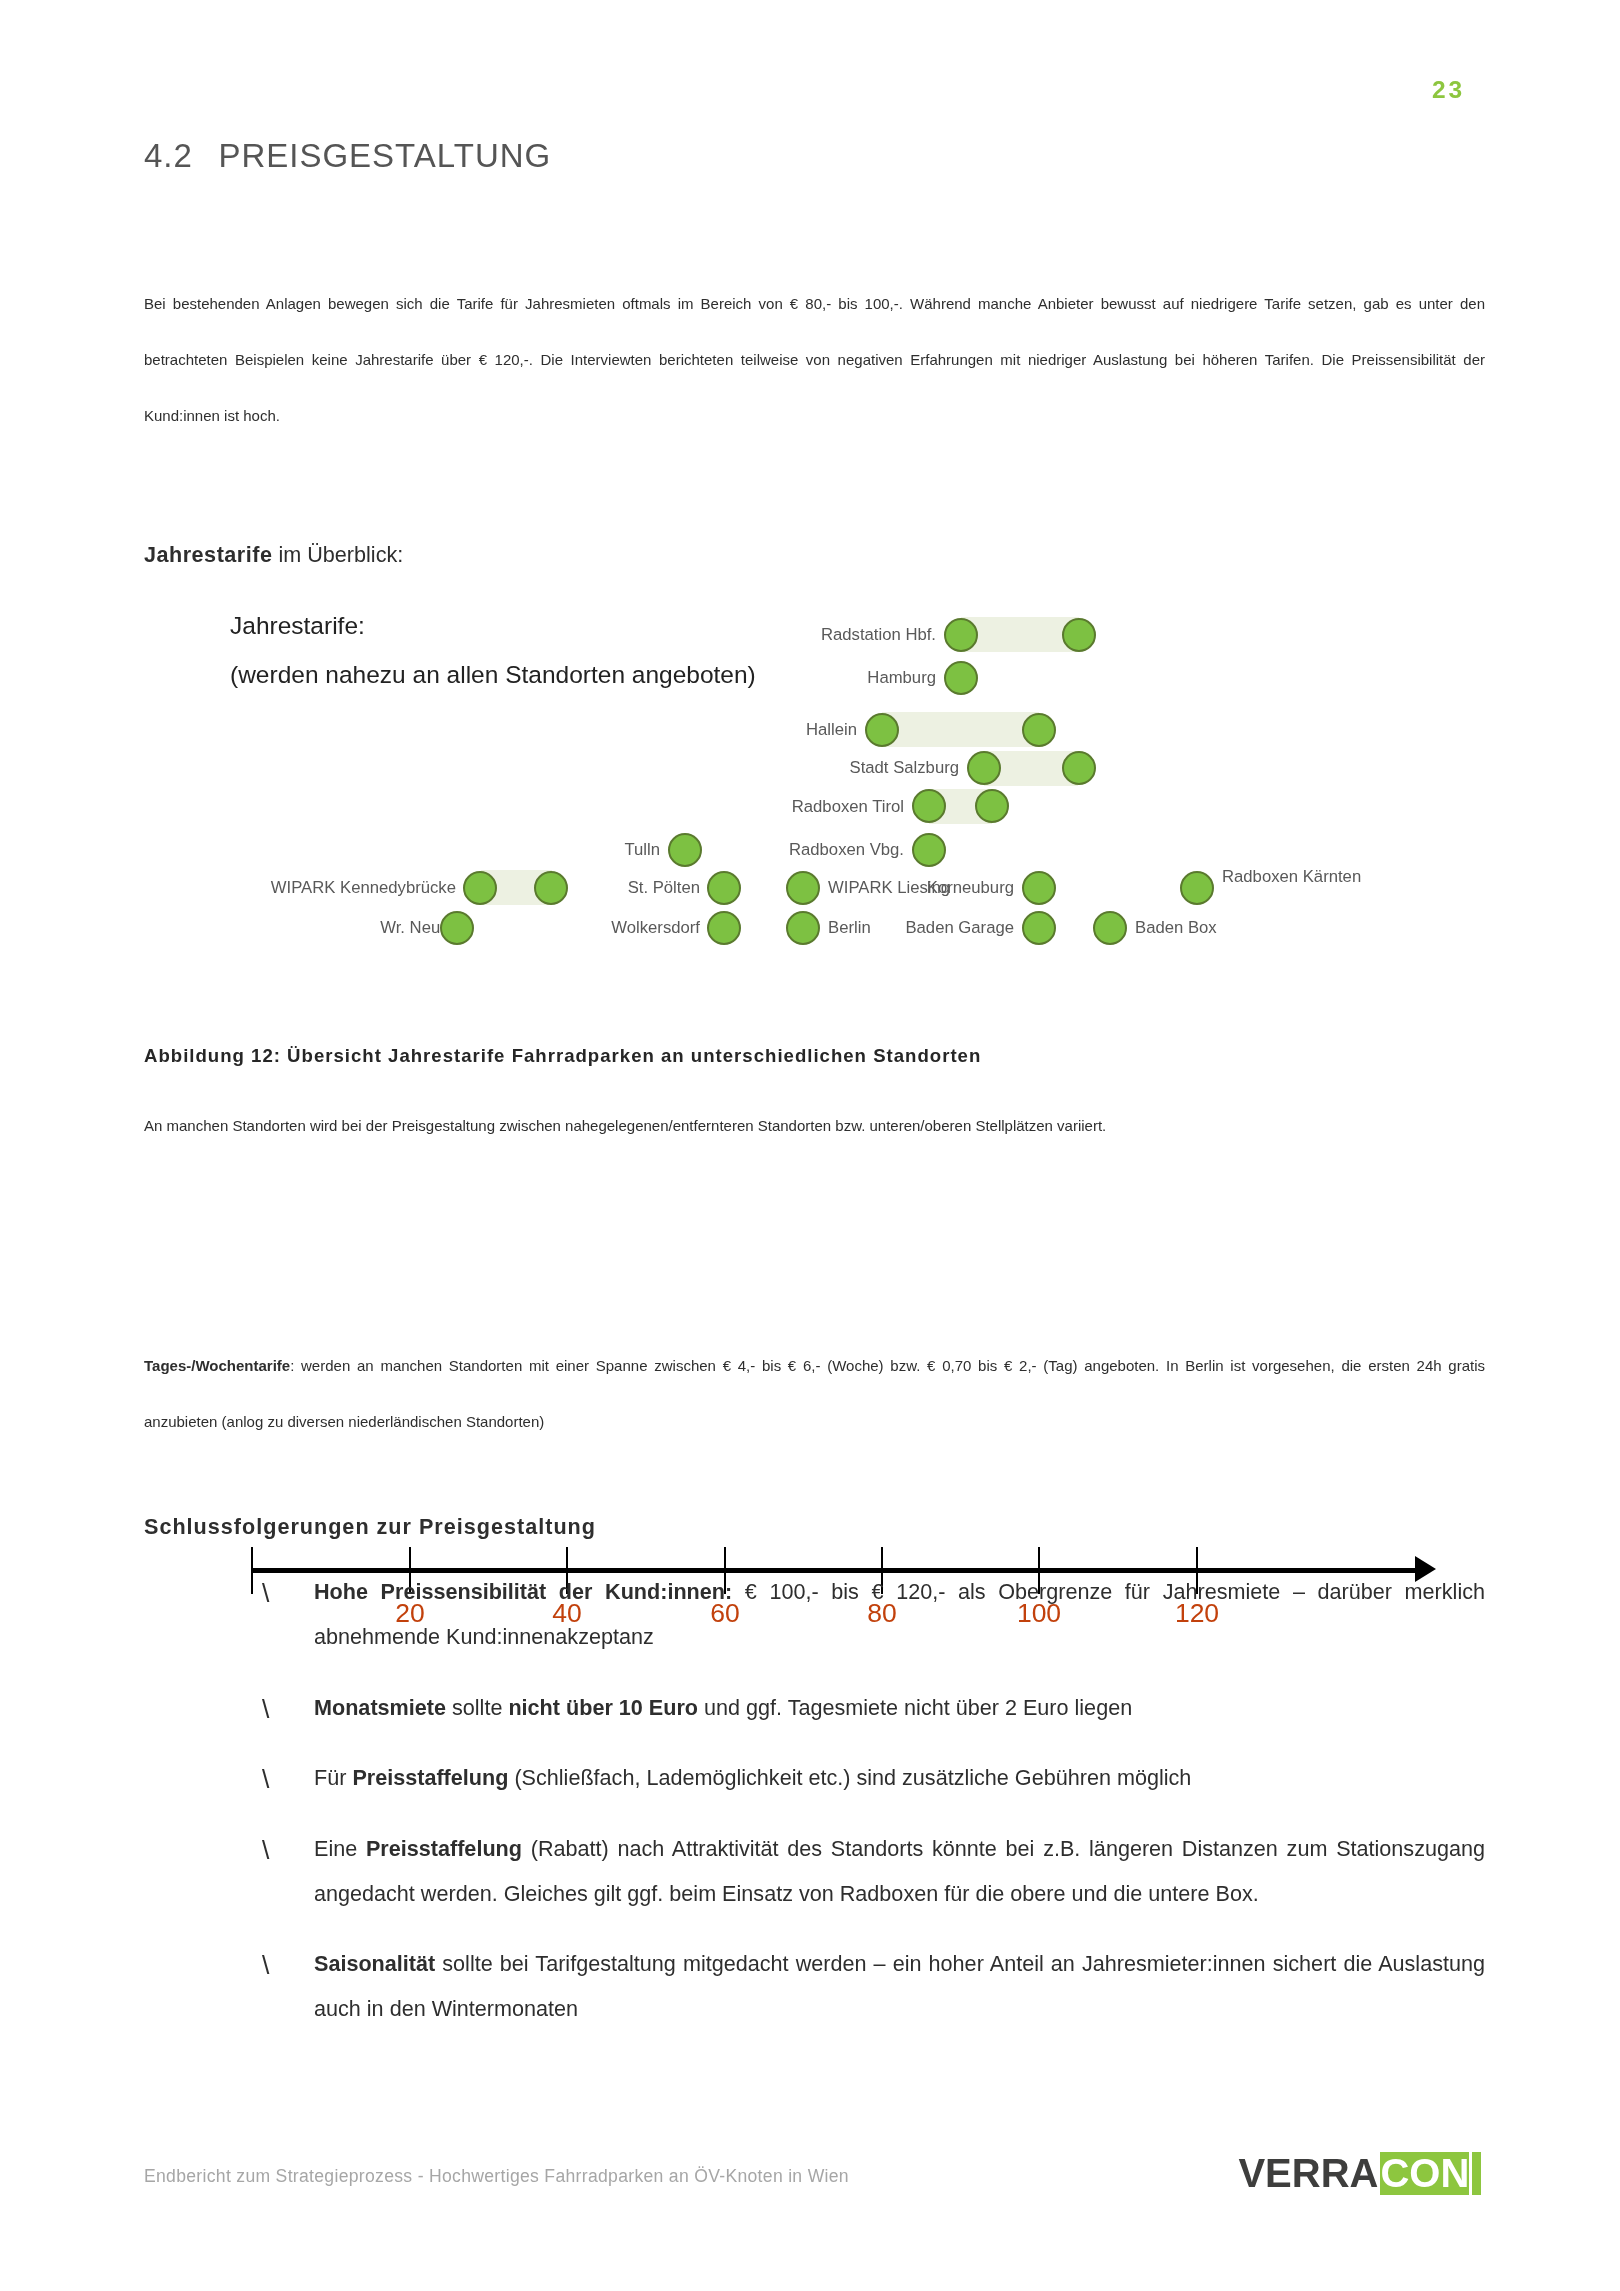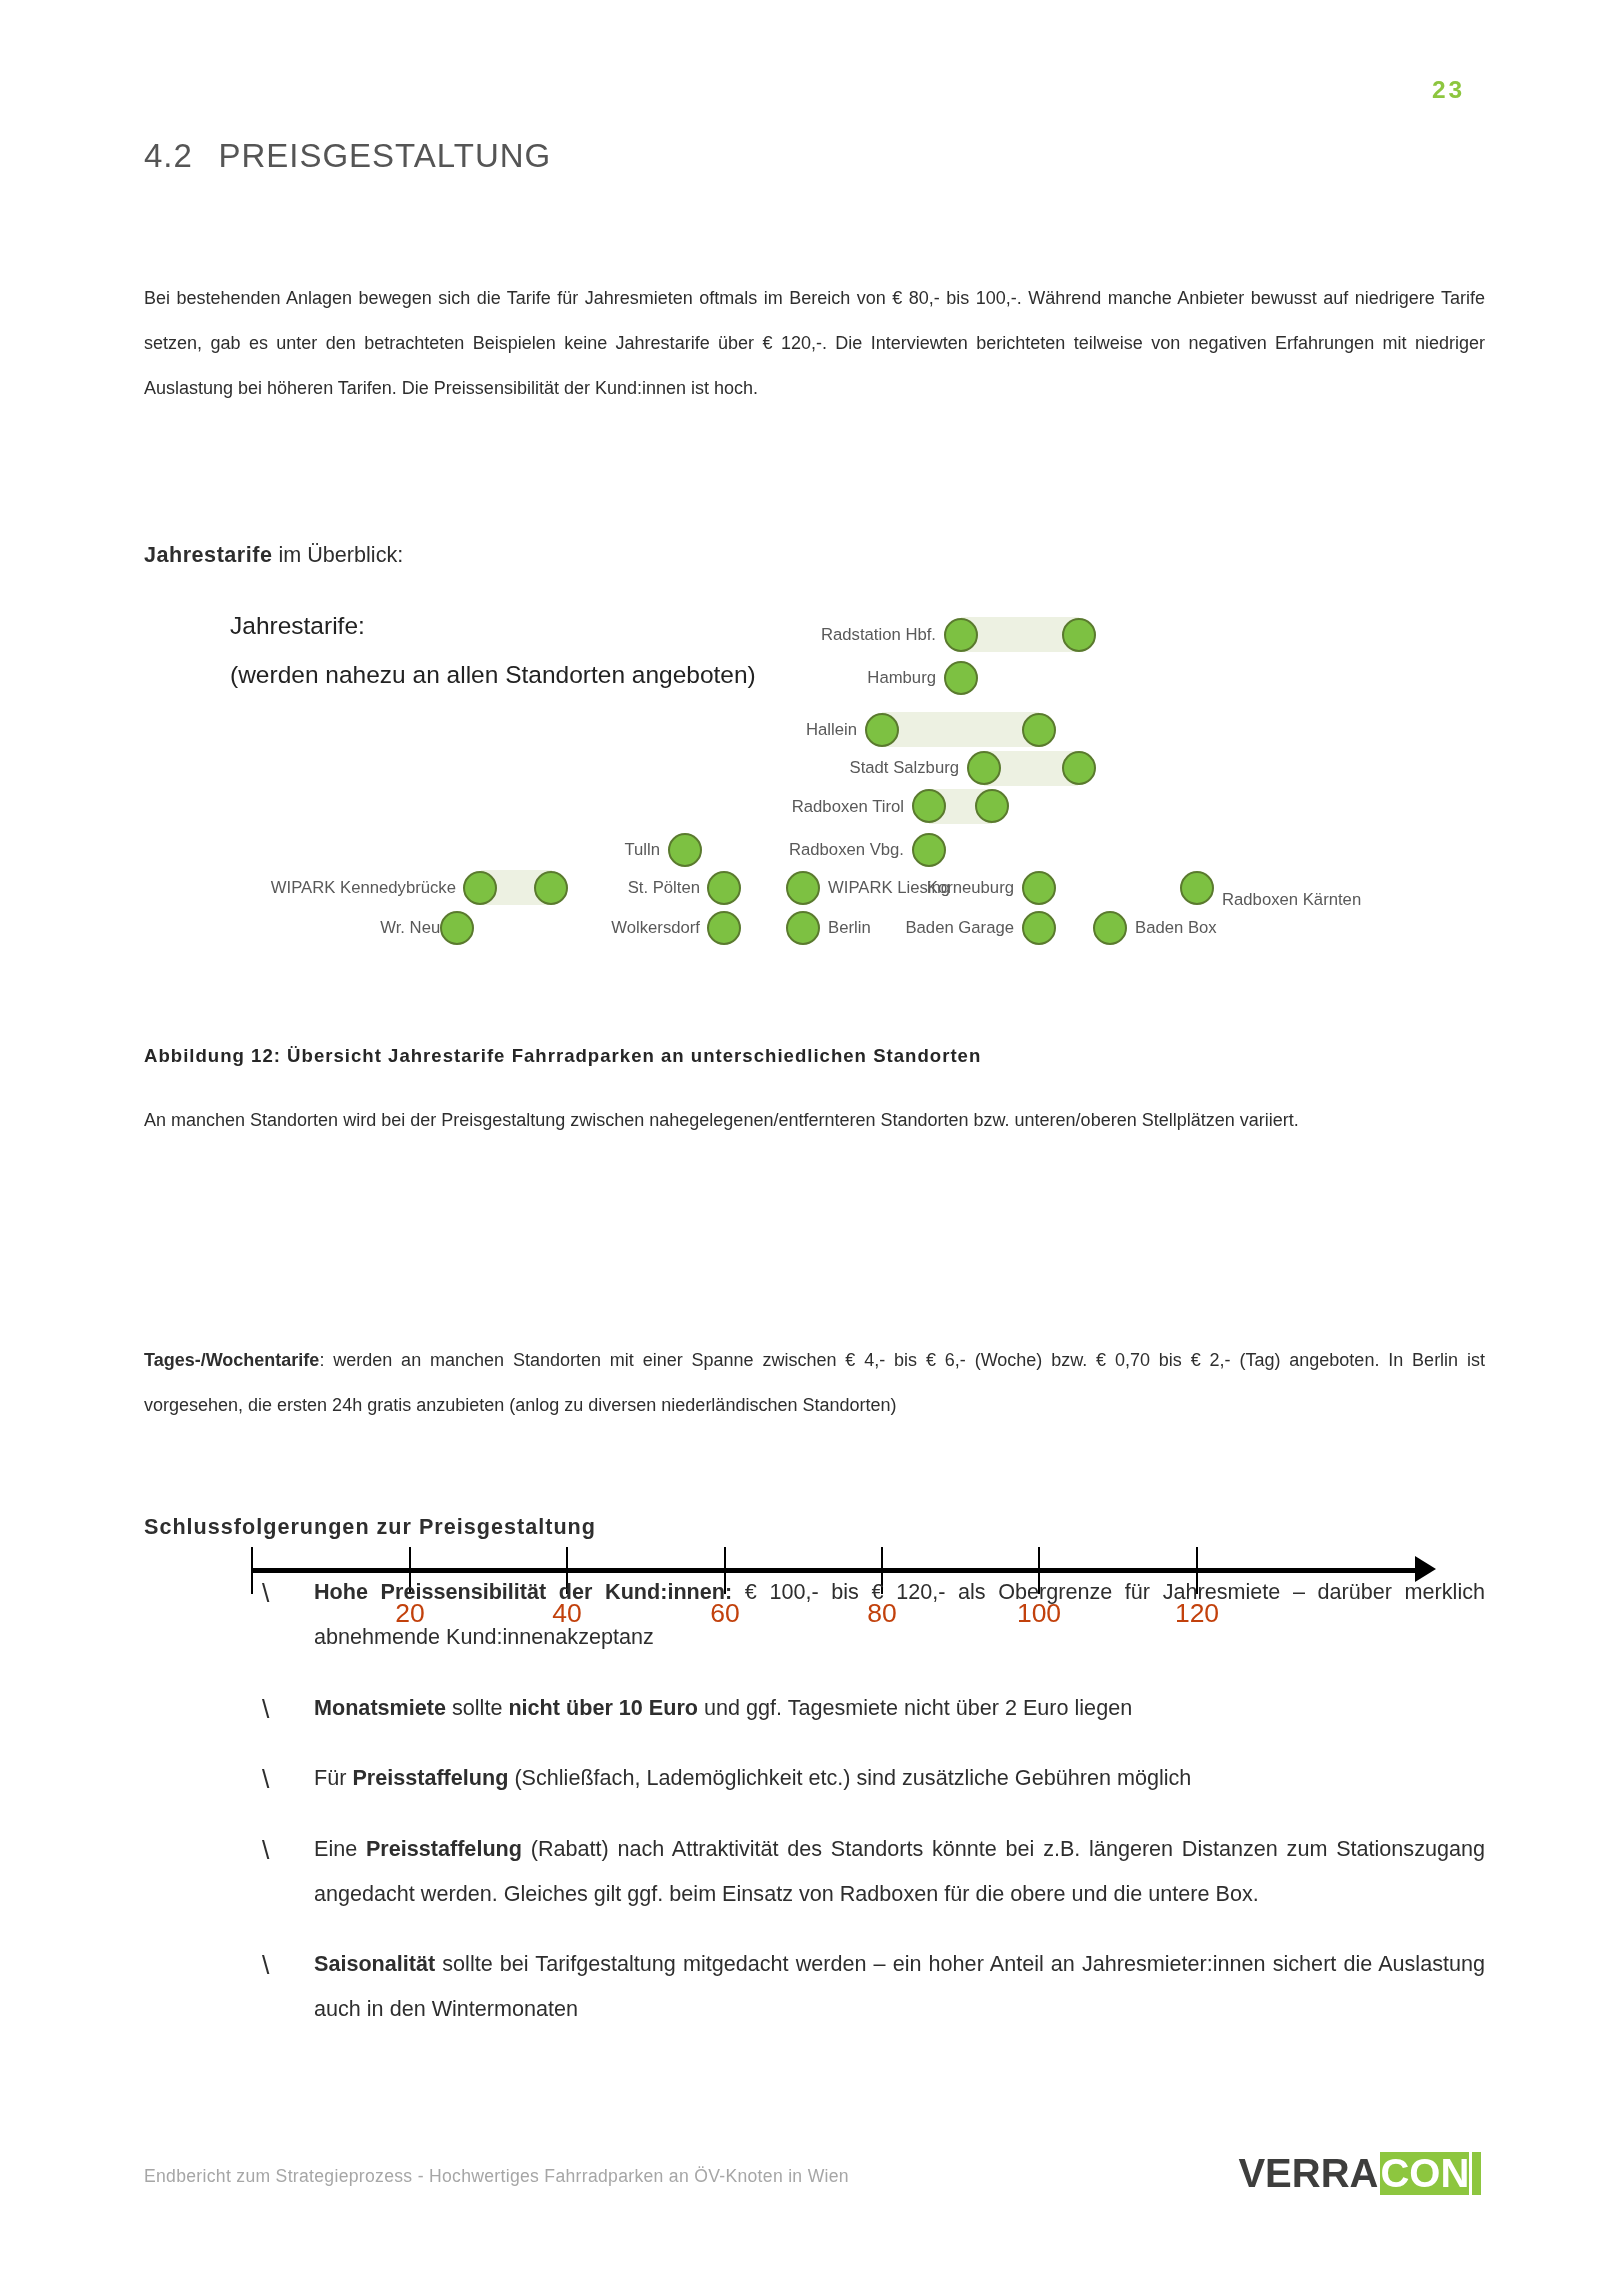--- a/index.html
+++ b/index.html
@@ -16,21 +16,21 @@
     position:absolute;top:76px;right:155px;
     font-size:24.5px;color:#8dc63f;letter-spacing:2.9px;font-weight:bold;
   }
   .h1{
     position:absolute;left:144px;top:137px;
     font-size:33px;color:#555555;letter-spacing:1px;
   }
   .h1 .hnum{margin-right:25.5px;}
   .para{
     position:absolute;left:144px;width:1341px;
-    font-size:18px;line-height:45px;text-align:justify;color:#2e2e2e;
+    font-size:15px;line-height:56px;text-align:justify;color:#2e2e2e;
   }
   .b{font-weight:bold;}
   .overview{position:absolute;left:144px;top:542px;font-size:21.6px;color:#2e2e2e;}
   .overview .b{letter-spacing:0.5px;}
 
   
   .figure{position:absolute;left:0;top:588px;width:1620px;height:470px;}
   .fig-note-title{position:absolute;left:230px;top:24px;font-size:24.5px;color:#222;}
   .fig-note-sub{position:absolute;left:230px;top:73px;font-size:24.5px;color:#222;}
   .dot{
@@ -123,21 +123,21 @@
         <div class="dot" style="left: 463px; top: 283px; background: rgb(125, 193, 66);"></div>
         <div class="dot" style="left: 534px; top: 283px; background: rgb(125, 193, 66);"></div>
         <div class="chart-label" style="top: 300px; left: 456px; transform: translate(-100%, -50%);">WIPARK Kennedybrücke</div>
         <div class="dot" style="left: 707px; top: 283px; background: rgb(125, 193, 66);"></div>
         <div class="chart-label" style="top: 300px; left: 700px; transform: translate(-100%, -50%);">St. Pölten</div>
         <div class="dot" style="left: 786px; top: 283px; background: rgb(125, 193, 66);"></div>
         <div class="chart-label" style="top: 300px; left: 828px;">WIPARK Liesing</div>
         <div class="dot" style="left: 1022px; top: 283px; background: rgb(125, 193, 66);"></div>
         <div class="chart-label" style="top: 300px; left: 1014px; transform: translate(-100%, -50%);">Korneuburg</div>
         <div class="dot" style="left: 1180px; top: 283px; background: rgb(125, 193, 66);"></div>
-        <div class="chart-label" style="top: 312px; left: 1222px;">Radboxen Kärnten</div>
+        <div class="chart-label" style="top: 289px; left: 1222px;">Radboxen Kärnten</div>
         <div class="dot" style="left: 440px; top: 323px; background: rgb(125, 193, 66);"></div>
         <div class="chart-label" style="top: 340px; left: 432px; transform: translate(-100%, -50%); margin-left: 37px;">Wr. Neudorf</div>
         <div class="dot" style="left: 707px; top: 323px; background: rgb(125, 193, 66);"></div>
         <div class="chart-label" style="top: 340px; left: 700px; transform: translate(-100%, -50%);">Wolkersdorf</div>
         <div class="dot" style="left: 786px; top: 323px; background: rgb(125, 193, 66);"></div>
         <div class="chart-label" style="top: 340px; left: 828px;">Berlin</div>
         <div class="dot" style="left: 1022px; top: 323px; background: rgb(125, 193, 66);"></div>
         <div class="chart-label" style="top: 340px; left: 1014px; transform: translate(-100%, -50%);">Baden Garage</div>
         <div class="dot" style="left: 1093px; top: 323px; background: rgb(125, 193, 66);"></div>
         <div class="chart-label" style="top: 340px; left: 1135px;">Baden Box</div>

